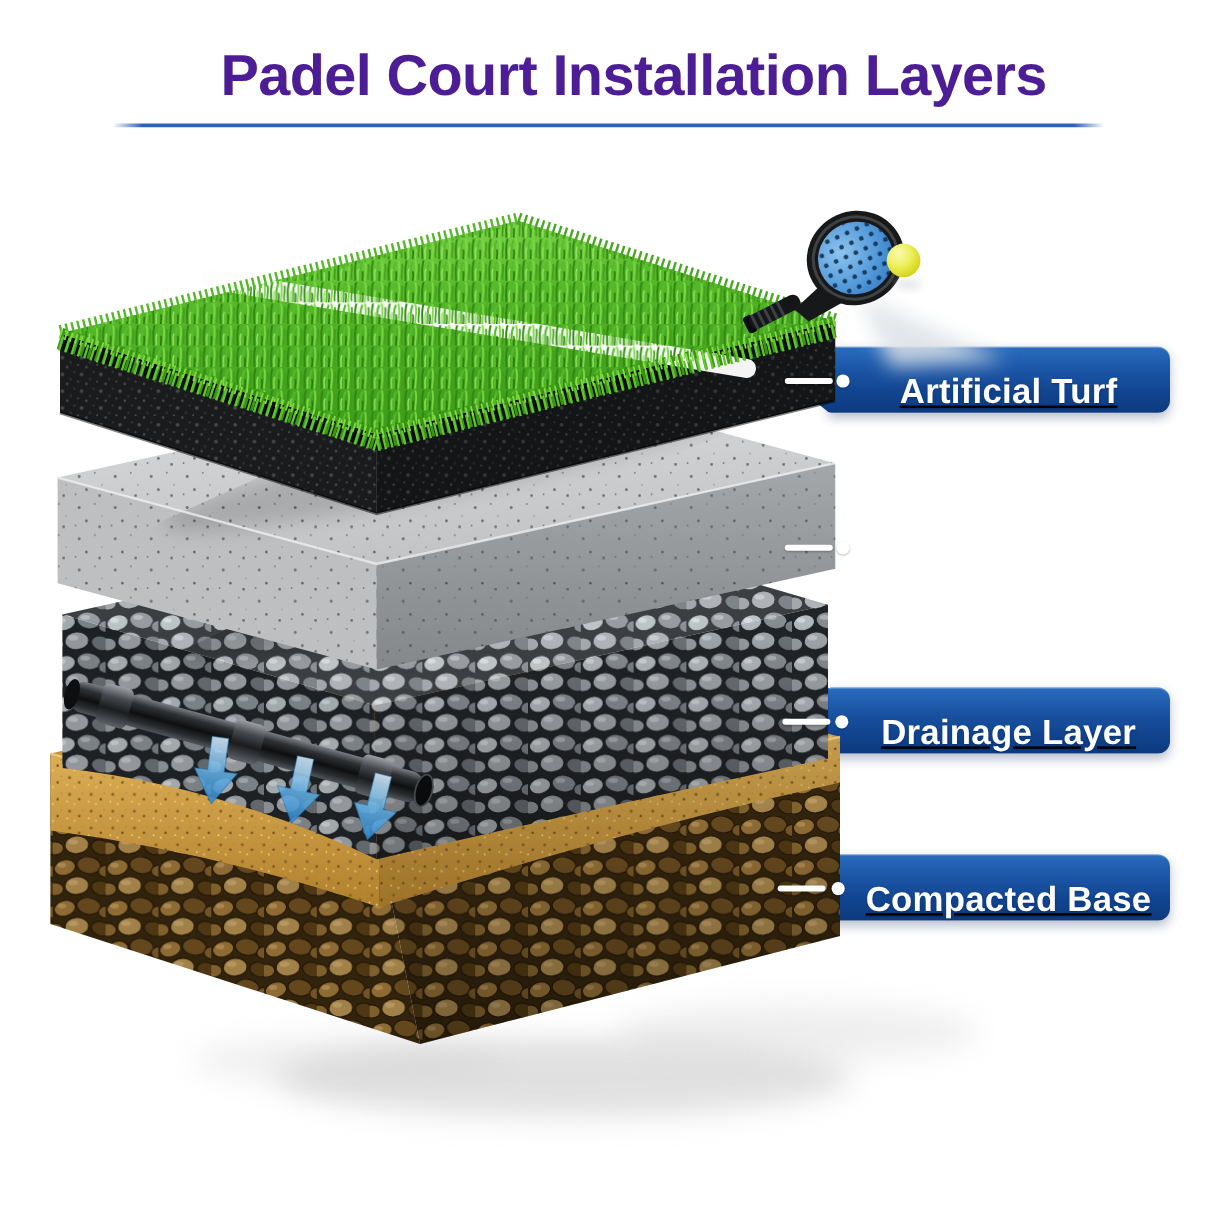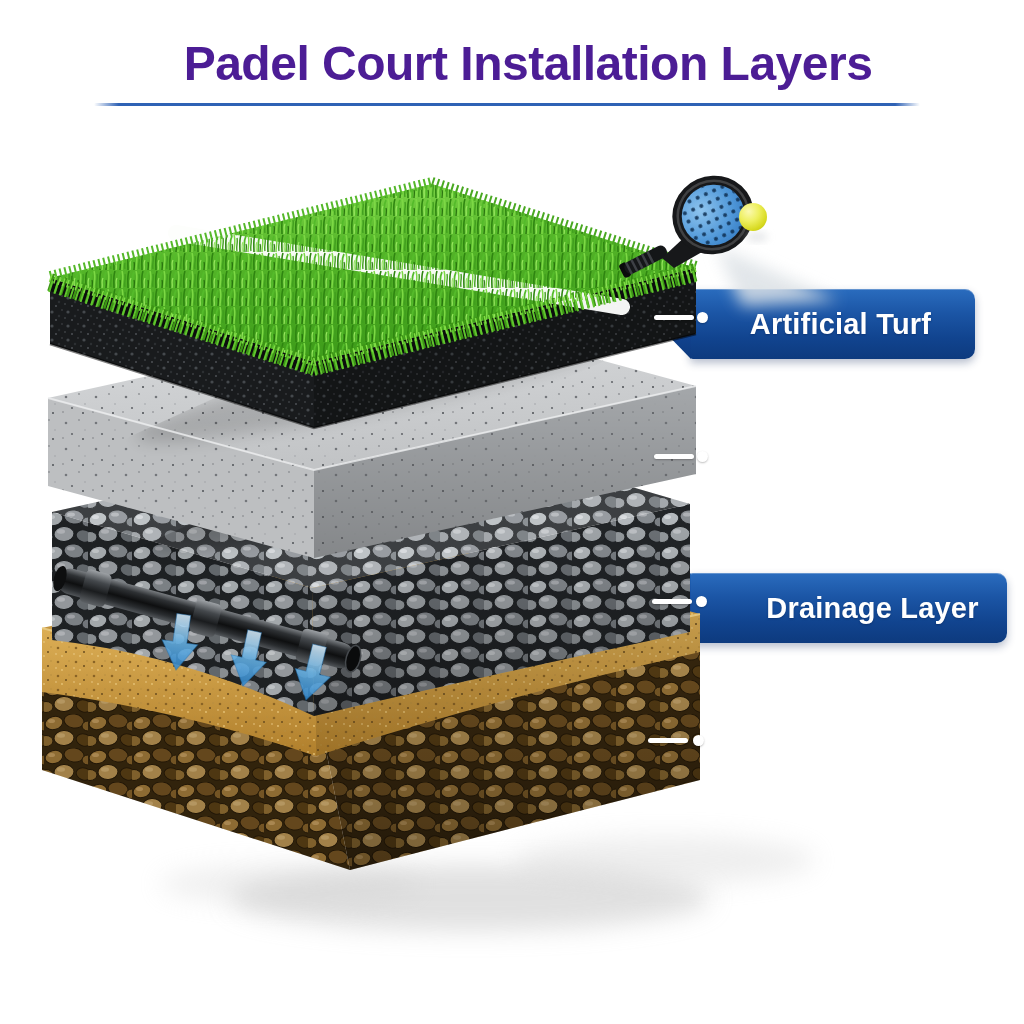--- a/index.html
+++ b/index.html
@@ -3,50 +3,53 @@
 <meta charset="utf-8">
 <style>
   html,body{margin:0;padding:0;background:#ffffff;}
   .canvas{position:relative;width:1024px;height:1024px;background:#ffffff;overflow:hidden;
           font-family:"Liberation Sans",sans-serif;}
   .title{position:absolute;top:36px;left:0;width:100%;text-align:center;
          font-size:48px;font-weight:bold;color:#4c1d95;letter-spacing:-0.5px;padding-left:16px;}
   .title-underline{position:absolute;top:103px;left:94px;width:826px;height:3px;border-radius:2px;
          background:linear-gradient(90deg,rgba(47,98,181,0) 0%,#2f62b5 3%,#2f62b5 97%,rgba(47,98,181,0) 100%);}
   .art{position:absolute;left:0;top:0;width:1024px;height:1024px;z-index:2;pointer-events:none;}
-  .label{position:absolute;left:690px;width:285px;height:70px;z-index:1;
+  .label{position:absolute;left:690px;width:285px;height:55px;z-index:1;
          background:linear-gradient(180deg,#2a6cbe 0%,#1b55a5 35%,#11448f 70%,#0d3a7e 100%);
          border-radius:3px 10px 10px 3px;
          box-shadow:0 4px 9px rgba(15,40,90,.30), inset 0 1px 0 rgba(255,255,255,.28);
-         display:flex;align-items:center;justify-content:center;}
+         display:flex;align-items:flex-end;justify-content:center;text-decoration:underline;}
   .label::before{content:"";position:absolute;left:-33px;top:0;width:34px;height:100%;
          background:linear-gradient(180deg,#2265b6 0%,#14489a 45%,#0d3a7e 100%);
          clip-path:polygon(100% 0,100% 100%,0 50%);}
   .label-text{color:#ffffff;font-size:29px;font-weight:600;letter-spacing:.2px;padding-left:16px;
          text-shadow:0 1px 2px rgba(0,20,60,.35);white-space:nowrap;}
   .connectors{position:absolute;left:0;top:0;width:1024px;height:1024px;z-index:3;pointer-events:none;}
   .conn-line{position:absolute;width:40px;height:5px;background:#ffffff;border-radius:3px;
          box-shadow:0 1px 2px rgba(0,0,0,.25);}
   .conn-dot{position:absolute;width:11px;height:11px;background:#ffffff;border-radius:50%;
          box-shadow:0 1px 2px rgba(0,0,0,.25);}
-  #l-turf{top:289px;} #l-conc{top:428px;} #l-drain{top:573px;padding-left:32px;} #l-base{top:712px;}
+  #l-turf{top:289px;} #l-conc{top:428px;} #l-drain{top:573px;} #l-base{top:712px;}
 </style>
 </head>
 <body>
 
 <div class="canvas">
 
   <div class="title">Padel Court Installation Layers</div>
   <div class="title-underline"></div>
 
   <div class="label" id="l-turf">
     <span class="label-text">Artificial Turf</span>
   </div>
   <div class="label" id="l-drain">
     <span class="label-text">Drainage Layer</span>
+  </div>
+  <div class="label" id="l-base">
+    <span class="label-text">Compacted Base</span>
   </div>
 
   <svg class="art" viewBox="0 0 1024 1024">
     <defs>
       <filter id="b12" x="-60%" y="-60%" width="220%" height="220%">
           <feGaussianBlur stdDeviation="12"></feGaussianBlur>
         </filter>
       <filter id="b8" x="-60%" y="-60%" width="220%" height="220%">
           <feGaussianBlur stdDeviation="8"></feGaussianBlur>
         </filter>

